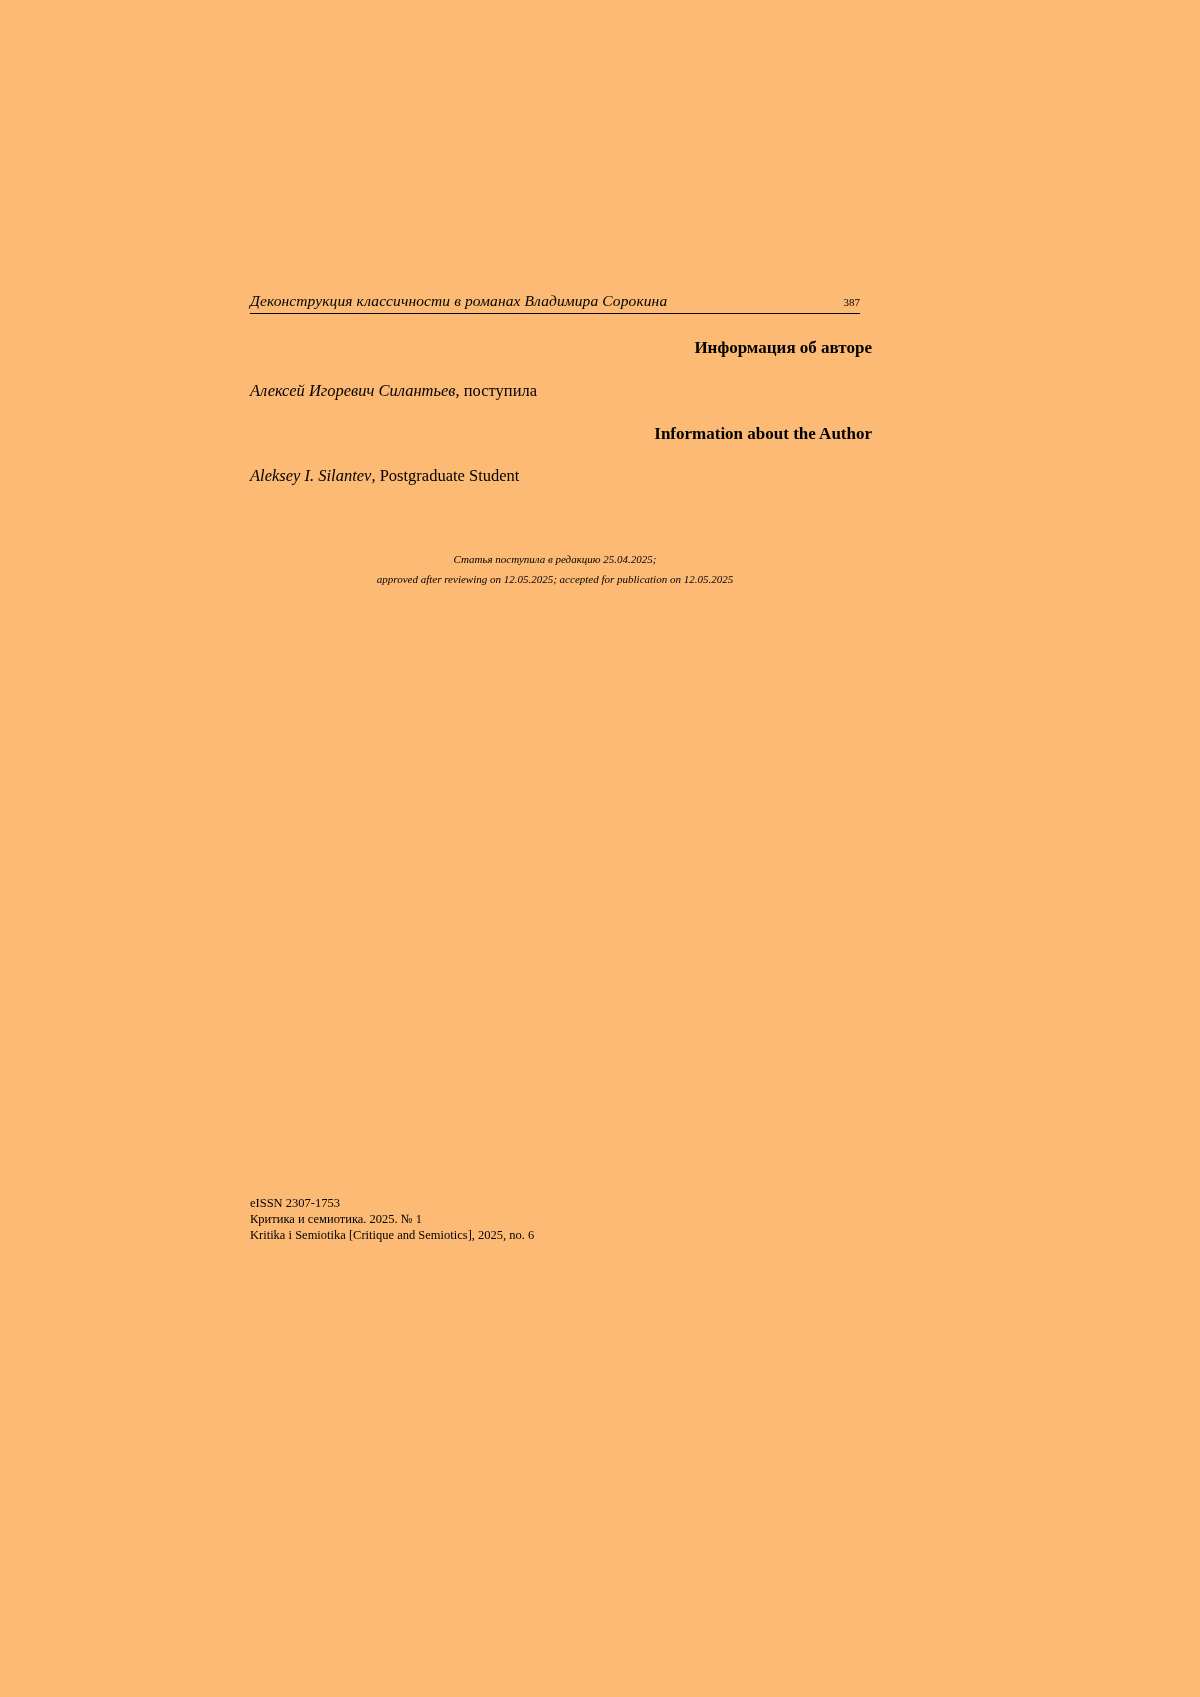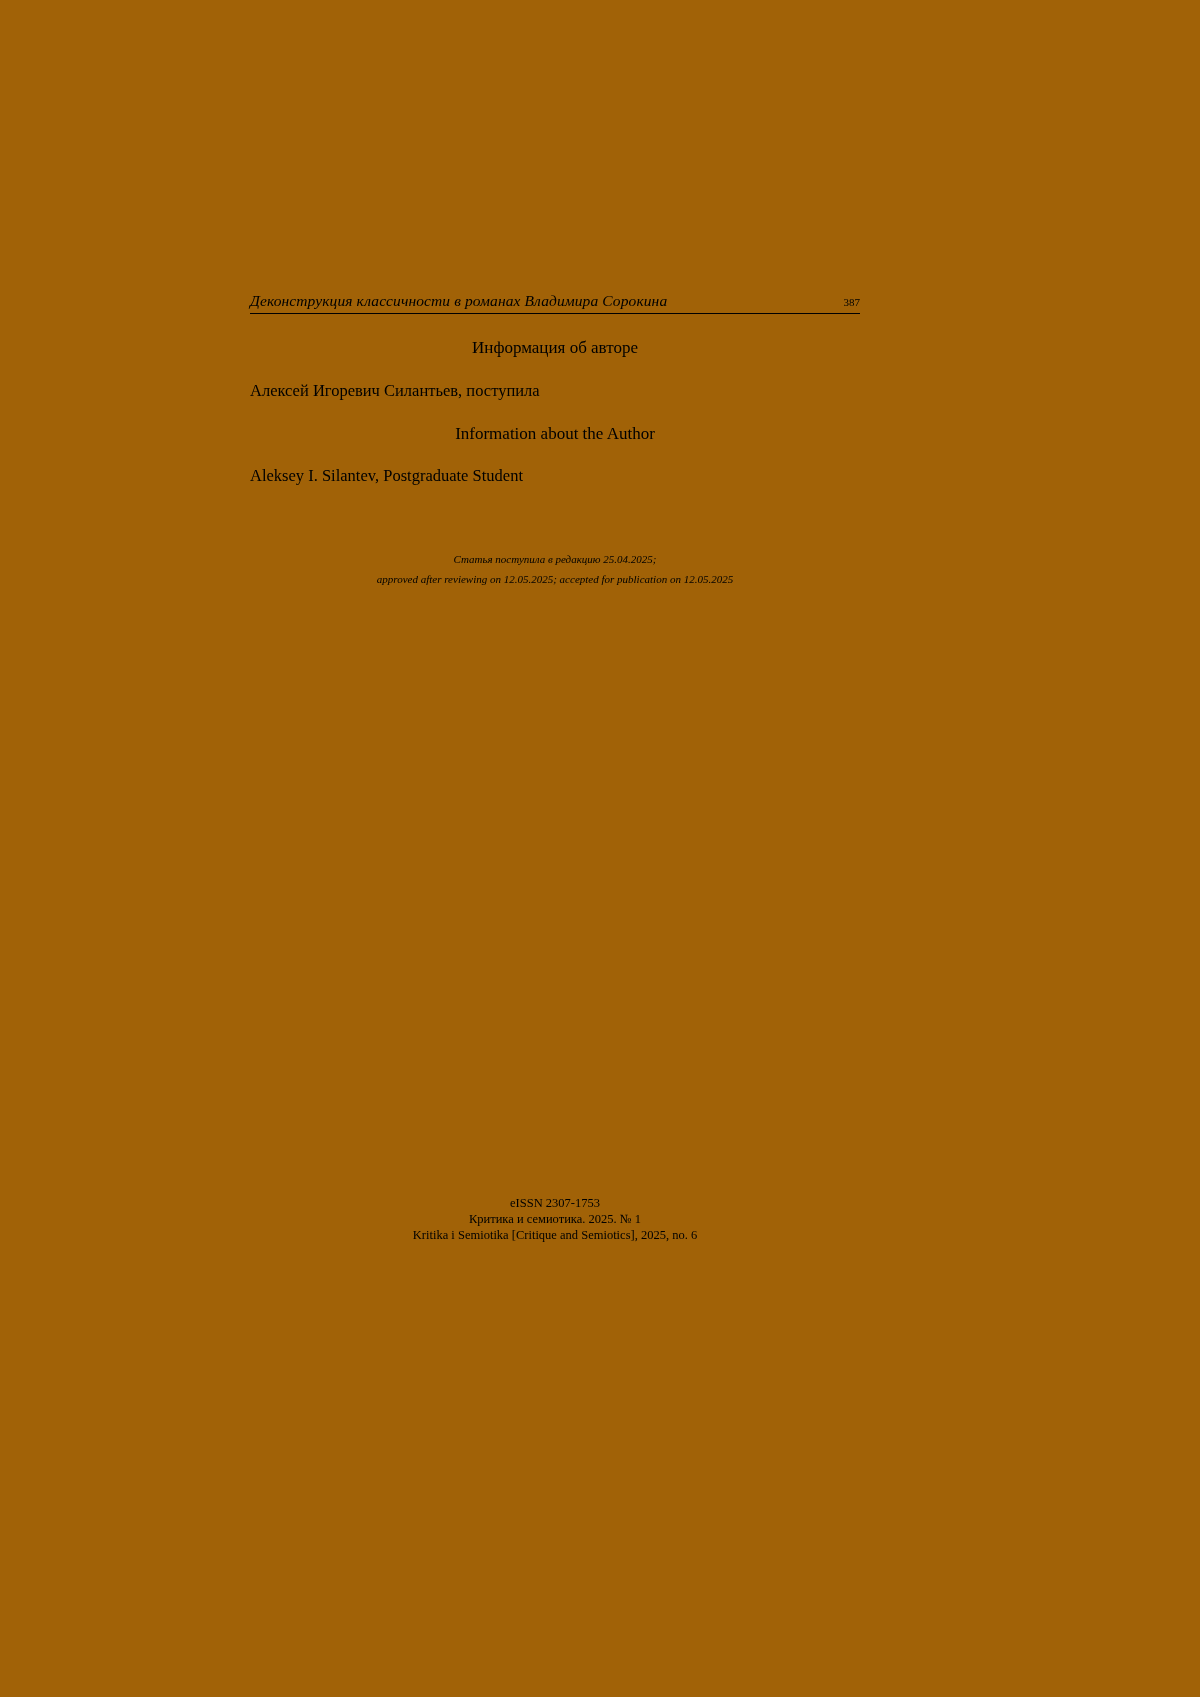--- a/index.html
+++ b/index.html
@@ -14,21 +14,21 @@
     font-family: "Liberation Serif", serif;
     color: #000000;
     -webkit-font-smoothing: antialiased;
   }
   .page {
     position: absolute;
     top: 0;
     left: 0;
     width: 1200px;
     height: 1697px;
-    background: #a16207;
+    background: #fdba74;
   }
   .content {
     position: absolute;
     left: 250px;
     top: 0;
     width: 610px;
   }
 
   
   .runhead {
@@ -47,38 +47,39 @@
     font-size: 15.5px;
     letter-spacing: 0.1px;
   }
   .runhead-page {
     font-size: 11px;
   }
 
   
   .section-heading {
     position: absolute;
-    left: 0;
+    left: 12px;
     width: 610px;
-    text-align: center;
-    font-weight: normal;
+    text-align: right;
+    font-weight: bold;
     font-size: 17px;
   }
   #heading-ru { top: 338px; }
   #heading-en { top: 424px; }
 
   .author-line {
     position: absolute;
     left: 0;
     width: 610px;
     font-size: 16.5px;
   }
   #author-ru { top: 381px; }
   #author-en { top: 466px; }
   .author-name {
+    font-style: italic;
   }
 
   
   .dates {
     position: absolute;
     left: 0;
     top: 549px;
     width: 610px;
     text-align: center;
     font-style: italic;
@@ -86,21 +87,21 @@
     line-height: 20px;
   }
   .dates div { white-space: nowrap; }
 
   
   .footer {
     position: absolute;
     right: 0;
     top: 1195px;
     width: 610px;
-    text-align: center;
+    text-align: left;
     font-size: 12.5px;
     line-height: 16px;
   }
 </style>
 </head>
 <body>
 
 <div class="page">
   <div class="content">
 

